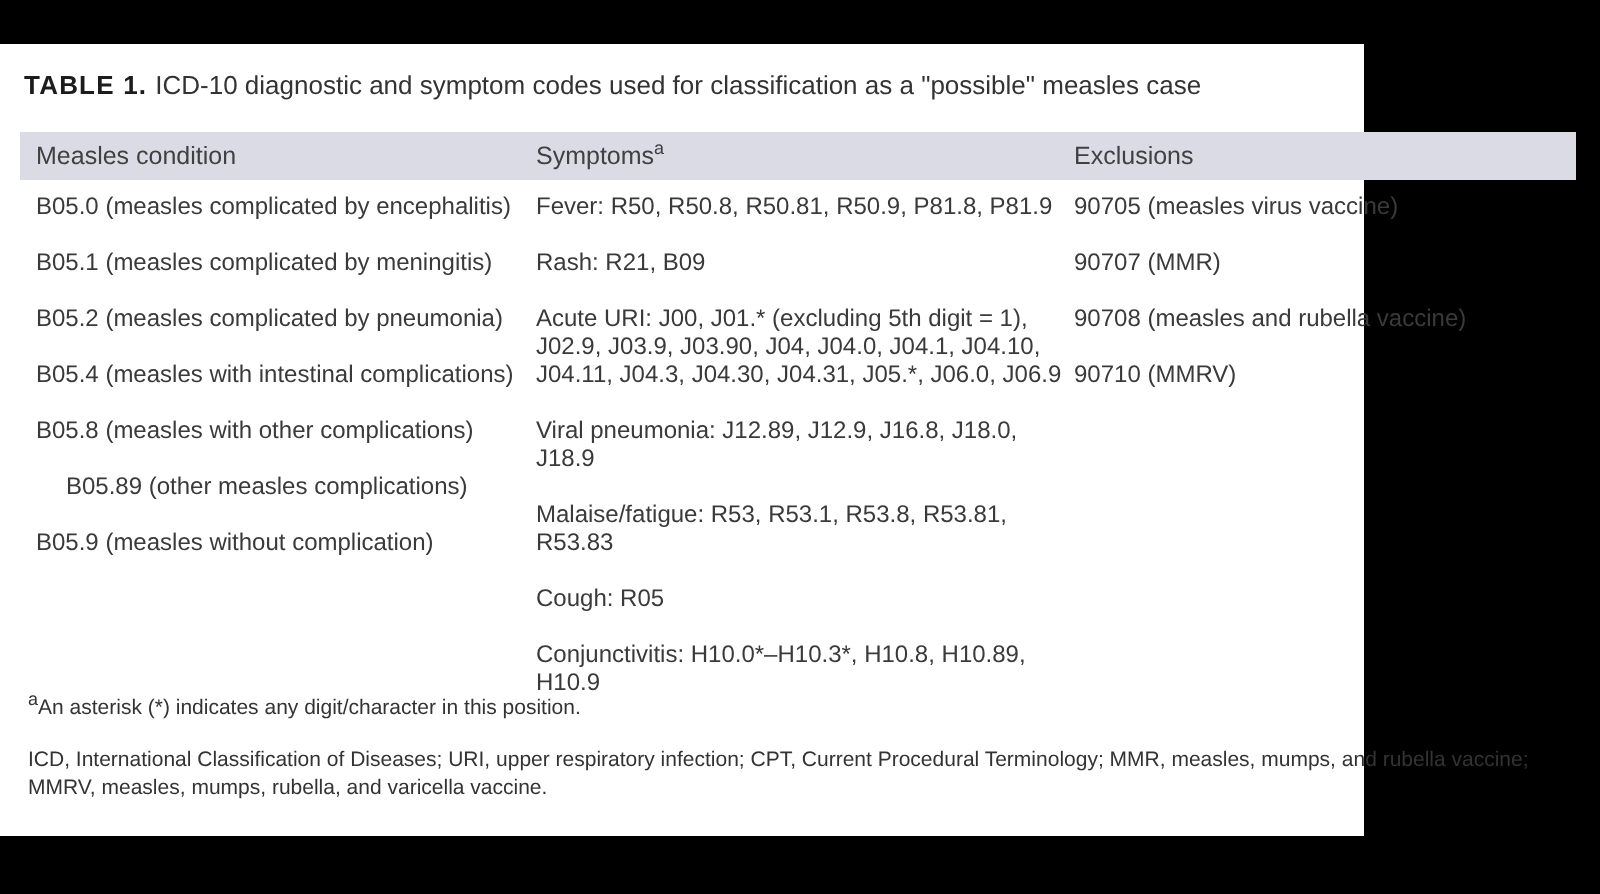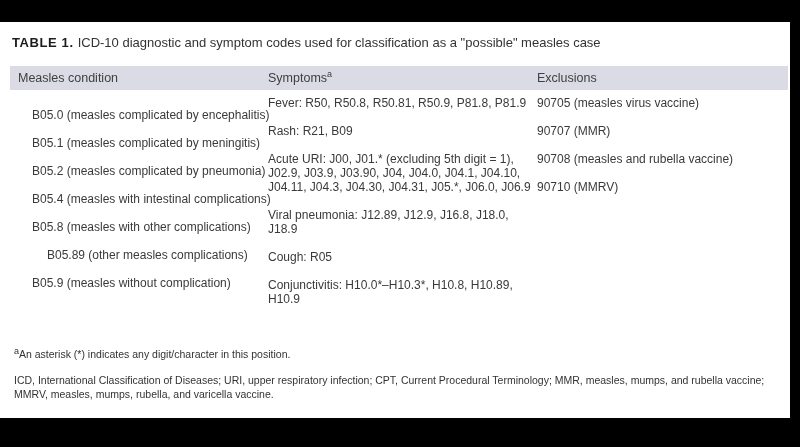--- a/index.html
+++ b/index.html
@@ -6,21 +6,21 @@
   body {
     width: 800px; height: 447px;
     background: #000000;
     position: relative;
     overflow: hidden;
     font-family: "Liberation Sans", sans-serif;
   }
   .page {
     position: absolute;
     left: 0; top: 22px;
-    width: 790px; height: 396px;
+    width: 682px; height: 396px;
     background: #ffffff;
   }
   .table-title {
     position: absolute;
     left: 12px; top: 13px;
     font-size: 13px;
     color: #333333;
     white-space: nowrap;
   }
   .table-title .label {
@@ -47,21 +47,21 @@
   .h-exclusions { left: 527px; }
   sup { font-size: 9px; line-height: 0; }
   .col {
     position: absolute;
     top: 74px;
     font-size: 12px;
     line-height: 14px;
     color: #3a3a3a;
   }
   .col p { margin: 0 0 14px 0; }
-  .col-conditions { left: 32px;  width: 246px; margin-top: 12px; }
+  .col-conditions { left: 18px;  width: 246px; }
   .col-symptoms   { left: 268px; width: 272px; }
   .col-exclusions { left: 537px; width: 250px; }
   .indent { padding-left: 15px; }
   .footnote {
     position: absolute;
     left: 14px;
     font-size: 10.5px;
     color: #333333;
   }
   .footnote-asterisk { top: 326px; line-height: 13px; }
@@ -90,20 +90,21 @@
     <p>B05.8 (measles with other complications)</p>
     <p class="indent">B05.89 (other measles complications)</p>
     <p>B05.9 (measles without complication)</p>
   </div>
 
   <div class="col col-symptoms">
     <p>Fever: R50, R50.8, R50.81, R50.9, P81.8, P81.9</p>
     <p>Rash: R21, B09</p>
     <p>Acute URI: J00, J01.* (excluding 5th digit = 1), J02.9, J03.9, J03.90, J04, J04.0, J04.1, J04.10, J04.11, J04.3, J04.30, J04.31, J05.*, J06.0, J06.9</p>
     <p>Viral pneumonia: J12.89, J12.9, J16.8, J18.0, J18.9</p>
+    <p>Malaise/fatigue: R53, R53.1, R53.8, R53.81, R53.83</p>
     <p>Cough: R05</p>
     <p>Conjunctivitis: H10.0*–H10.3*, H10.8, H10.89, H10.9</p>
   </div>
 
   <div class="col col-exclusions">
     <p>90705 (measles virus vaccine)</p>
     <p>90707 (MMR)</p>
     <p>90708 (measles and rubella vaccine)</p>
     <p>90710 (MMRV)</p>
   </div>

